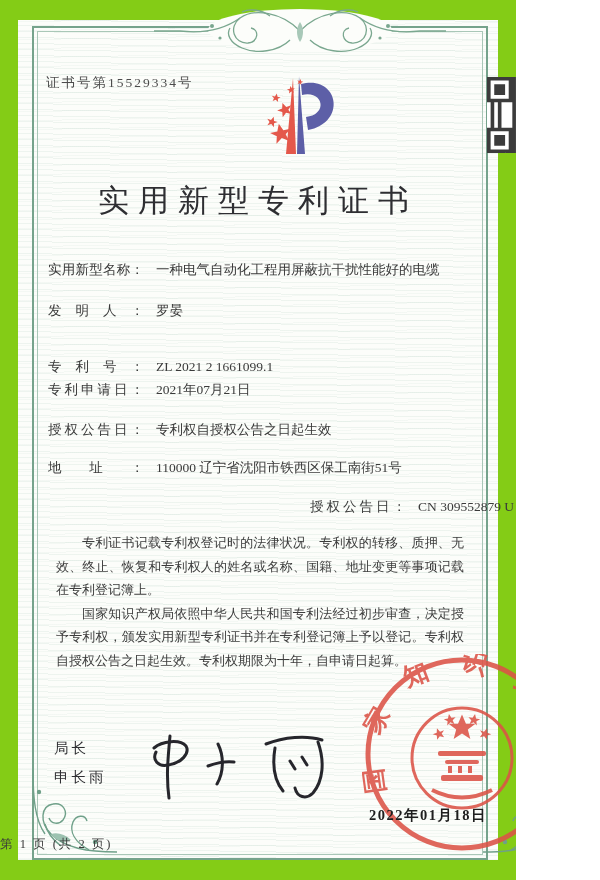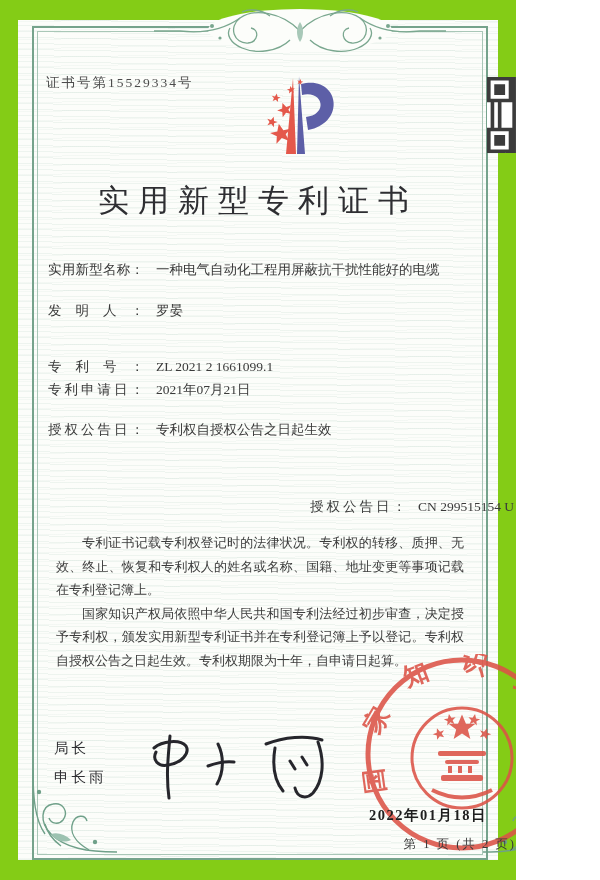--- a/index.html
+++ b/index.html
@@ -25,21 +25,21 @@
   .val{margin-left:12px;}
   .pair2{position:absolute;left:262px;top:0;}
   .paras{position:absolute;left:56px;right:52px;top:531px;font-size:13px;line-height:23.5px;
          color:#3c3c3c;text-align:justify;}
   .paras p{margin:0;text-indent:2em;}
   .director{position:absolute;left:54px;font-size:14.5px;letter-spacing:3px;color:#2f2f33;}
   .sig{position:absolute;left:132px;top:718px;}
   .seal{position:absolute;left:362px;top:654px;opacity:.88;}
   .seal-date{position:absolute;left:369px;top:806px;font-size:14.5px;font-weight:600;
              letter-spacing:1.5px;color:#1e1e1e;}
-  .footer{position:absolute;left:0;right:0;top:836px;text-align:right;font-size:12.5px;
+  .footer{position:absolute;left:0;right:0;top:836px;text-align:left;font-size:12.5px;
           letter-spacing:2px;color:#3a3a3a;}
 </style>
 </head>
 <body>
 
 <div class="page">
   <div class="guilloche"></div>
   <div class="border-outer"></div>
   <div class="border-inner"></div>
 
@@ -108,22 +108,25 @@
   </div>
   <div class="row" style="top:358px">
     <span class="lbl">专利号：</span><span class="val">ZL 2021 2 1661099.1</span>
   </div>
   <div class="row" style="top:381px">
     <span class="lbl">专利申请日：</span><span class="val">2021年07月21日</span>
   </div>
   <div class="row" style="top:421px">
     <span class="lbl">授权公告日：</span><span class="val">专利权自授权公告之日起生效</span>
   </div>
+  <div class="row" style="top:459px">
+    <span class="lbl">地址：</span><span class="val">110000 辽宁省沈阳市铁西区保工南街51号</span>
+  </div>
   <div class="row" style="top:498px">
-    <span class="pair2"><span class="lbl">授权公告日：</span><span class="val">CN 299515154 U</span></span>
+    <span class="pair2"><span class="lbl">授权公告日：</span><span class="val">CN 309552879 U</span></span>
   </div>
 
   <div class="paras">
     <p>专利证书记载专利权登记时的法律状况。专利权的转移、质押、无效、终止、恢复和专利权人的姓名或名称、国籍、地址变更等事项记载在专利登记簿上。</p>
     <p>国家知识产权局依照中华人民共和国专利法经过初步审查，决定授予专利权，颁发实用新型专利证书并在专利登记簿上予以登记。专利权自授权公告之日起生效。专利权期限为十年，自申请日起算。</p>
   </div>
 
   <div class="director" style="top:739px">局长</div>
   <div class="director" style="top:768px">申长雨</div>
 

